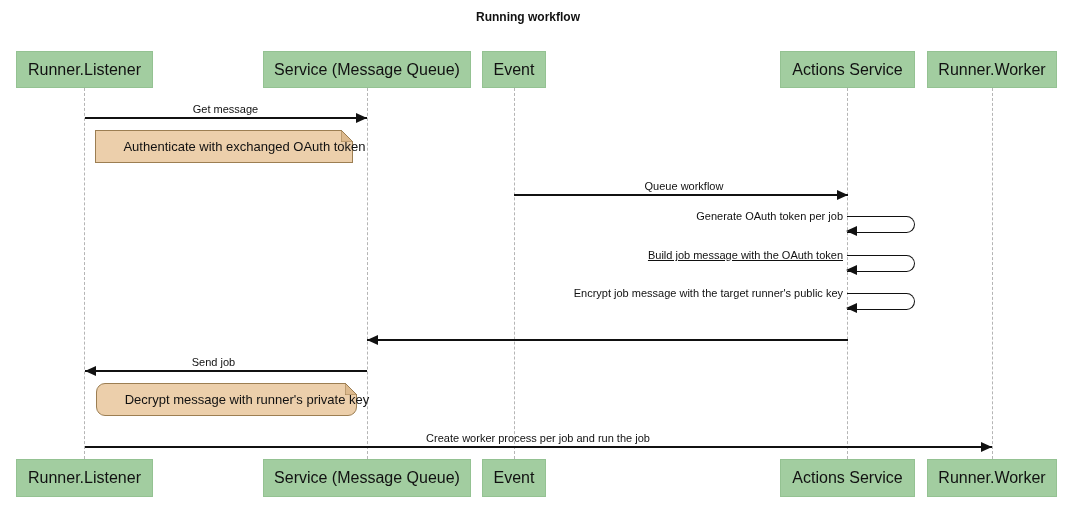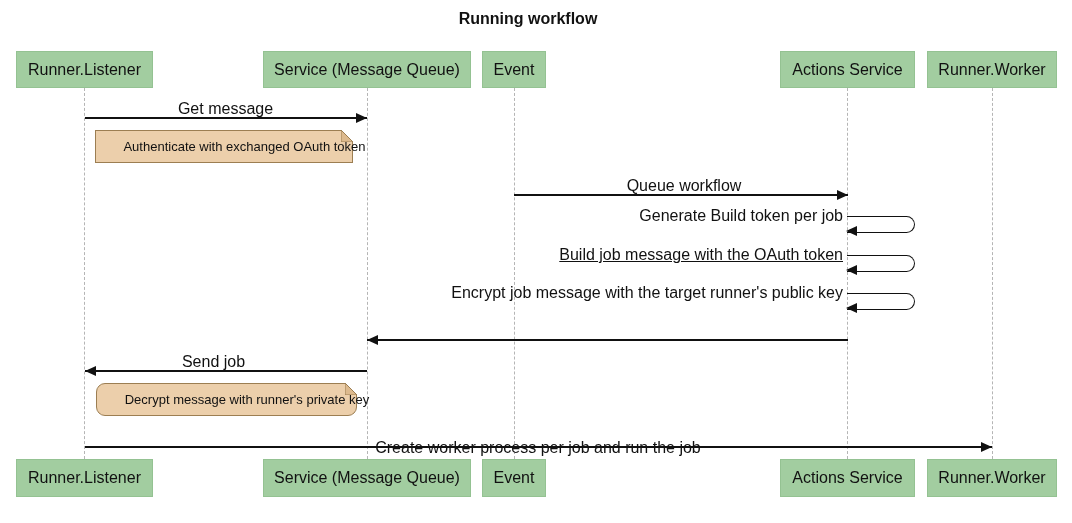--- a/index.html
+++ b/index.html
@@ -6,21 +6,21 @@
   #canvas {
     position:relative;
     width:1072px; height:523px;
     background:#ffffff;
     font-family:"Liberation Sans", sans-serif;
     color:#111111;
     overflow:hidden;
   }
   .title {
     position:absolute; left:0; top:10px; width:1056px;
-    text-align:center; font-size:16px; font-weight:bold;
+    text-align:center; font-size:12px; font-weight:bold;
   }
   .actor {
     position:absolute;
     background:#A2CDA0;
     border:1px solid #94C292;
     border-radius:0;
     display:flex; align-items:center; justify-content:center;
     font-size:16px;
     box-sizing:border-box;
   }
@@ -28,21 +28,21 @@
     position:absolute;
     width:0; top:88px; height:371px;
     border-left:1px dashed #b5b5b5;
   }
   .msg-line {
     position:absolute;
     height:1.5px; background:#111111;
   }
   .msg-label {
     position:absolute;
-    font-size:16px; line-height:16px;
+    font-size:11px; line-height:16px;
     text-align:center; white-space:nowrap;
   }
   .msg-label.right { text-align:right; }
   .head { position:absolute; width:0; height:0; }
   .head.to-right {
     right:0; top:-4.2px;
     border-left:11px solid #111111;
     border-top:5px solid transparent;
     border-bottom:5px solid transparent;
   }
@@ -116,21 +116,21 @@
       <path d="M0 0 L12 12 L12 0 Z" fill="#ffffff"></path>
       <path d="M0 0 L12 12 L0 12 Z" fill="#DDBA8E" stroke="#9C7E52" stroke-width="1"></path>
     </svg>
   </div>
 
   <div class="msg-label" style="left:514px; top:178px; width:340px;">Queue workflow</div>
   <div class="msg-line" style="left:513.5px; top:194px; width:334px;">
     <div class="head to-right"></div>
   </div>
 
-  <div class="msg-label right" style="left:393px; top:208px; width:450px;">Generate Build token per job</div>
+  <div class="msg-label right" style="left:393px; top:208px; width:450px;">Generate OAuth token per job</div>
   <div class="selfloop" style="left:847px; top:216px;">
     <div class="head"></div>
   </div>
 
   <div class="msg-label right" style="left:393px; top:247px; width:450px;text-decoration:underline;">Build job message with the OAuth token</div>
   <div class="selfloop" style="left:847px; top:255px;">
     <div class="head"></div>
   </div>
 
   <div class="msg-label right" style="left:393px; top:285px; width:450px;">Encrypt job message with the target runner's public key</div>
@@ -148,21 +148,21 @@
   </div>
 
   <div class="note" style="left:96px; top:383px; width:261px; height:33px;border-radius:9px;">
     <span>Decrypt message with runner's private key</span>
     <svg class="fold" width="12" height="12" viewBox="0 0 12 12">
       <path d="M0 0 L12 12 L12 0 Z" fill="#ffffff"></path>
       <path d="M0 0 L12 12 L0 12 Z" fill="#DDBA8E" stroke="#9C7E52" stroke-width="1"></path>
     </svg>
   </div>
 
-  <div class="msg-label" style="left:84px; top:440px; width:908px;text-align:center;">Create worker process per job and run the job</div>
+  <div class="msg-label" style="left:84px; top:430px; width:908px;text-align:center;">Create worker process per job and run the job</div>
   <div class="msg-line" style="left:84.5px; top:446px; width:907px;">
     <div class="head to-right"></div>
   </div>
 
   <div class="actor" style="left:16px;  top:459px; width:137px; height:38px;">
     <span>Runner.Listener</span>
   </div>
   <div class="actor" style="left:263px; top:459px; width:208px; height:38px;">
     <span>Service (Message Queue)</span>
   </div>

